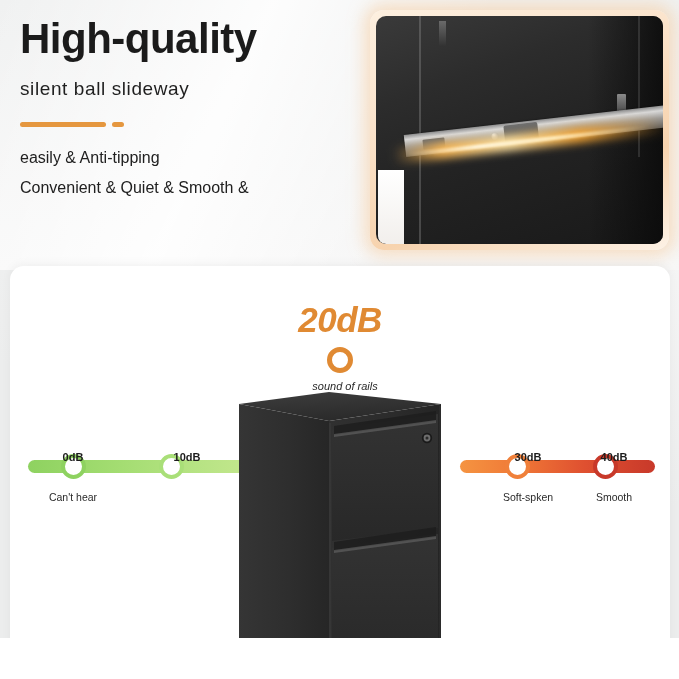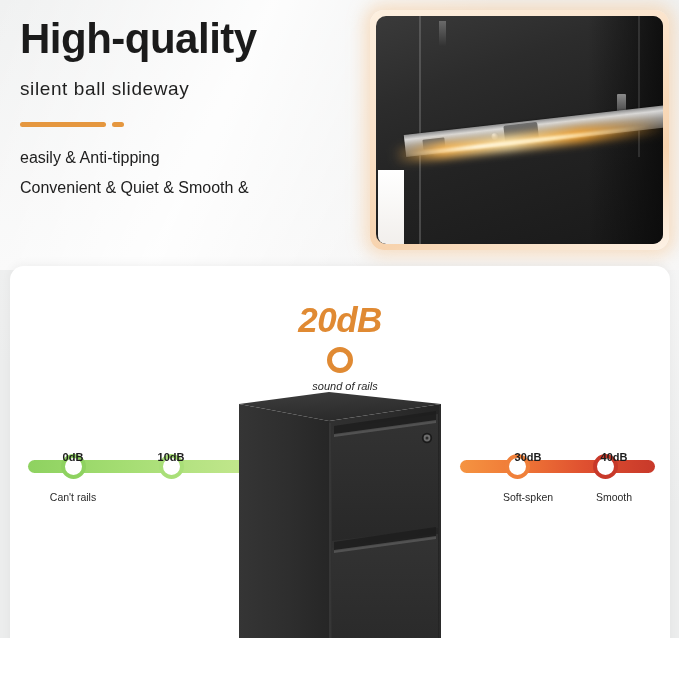--- a/index.html
+++ b/index.html
@@ -320,21 +320,21 @@
     position: absolute;
     top: 44px;
     width: 120px;
     margin-left: -60px;
     text-align: center;
     font-size: 10.5px;
     line-height: 1.35;
     color: #2a2a2a;
   }
   .at-1 { left: 63px; }
-  .at-2 { left: 161px; }
+  .at-2 { left: 177px; }
   .at-3 { left: 518px; }
   .at-4 { left: 604px; }
 
   
   .cabinet {
     position: absolute;
     left: 230px;
     top: 390px;
     width: 220px;
     height: 289px;
@@ -393,21 +393,21 @@
       <div class="node green-1"></div>
       <div class="node green-2"></div>
       <div class="node orange-1"></div>
       <div class="node orange-2"></div>
 
       <div class="tick-value at-1">0dB</div>
       <div class="tick-value at-2">10dB</div>
       <div class="tick-value at-3">30dB</div>
       <div class="tick-value at-4">40dB</div>
 
-      <div class="tick-label at-1">Can't rails</div>
+      <div class="tick-label at-1">Can't hear</div>
       <div class="tick-label at-3">Soft-spken</div>
       <div class="tick-label at-4">Smooth</div>
     </div>
   </div>
 
   <div class="cabinet">
     <svg width="220" height="289" viewBox="0 0 220 289" xmlns="http://www.w3.org/2000/svg">
       <defs>
         <linearGradient id="sideGrad" x1="0" y1="0" x2="1" y2="0">
           <stop offset="0%" stop-color="#353535"></stop>

